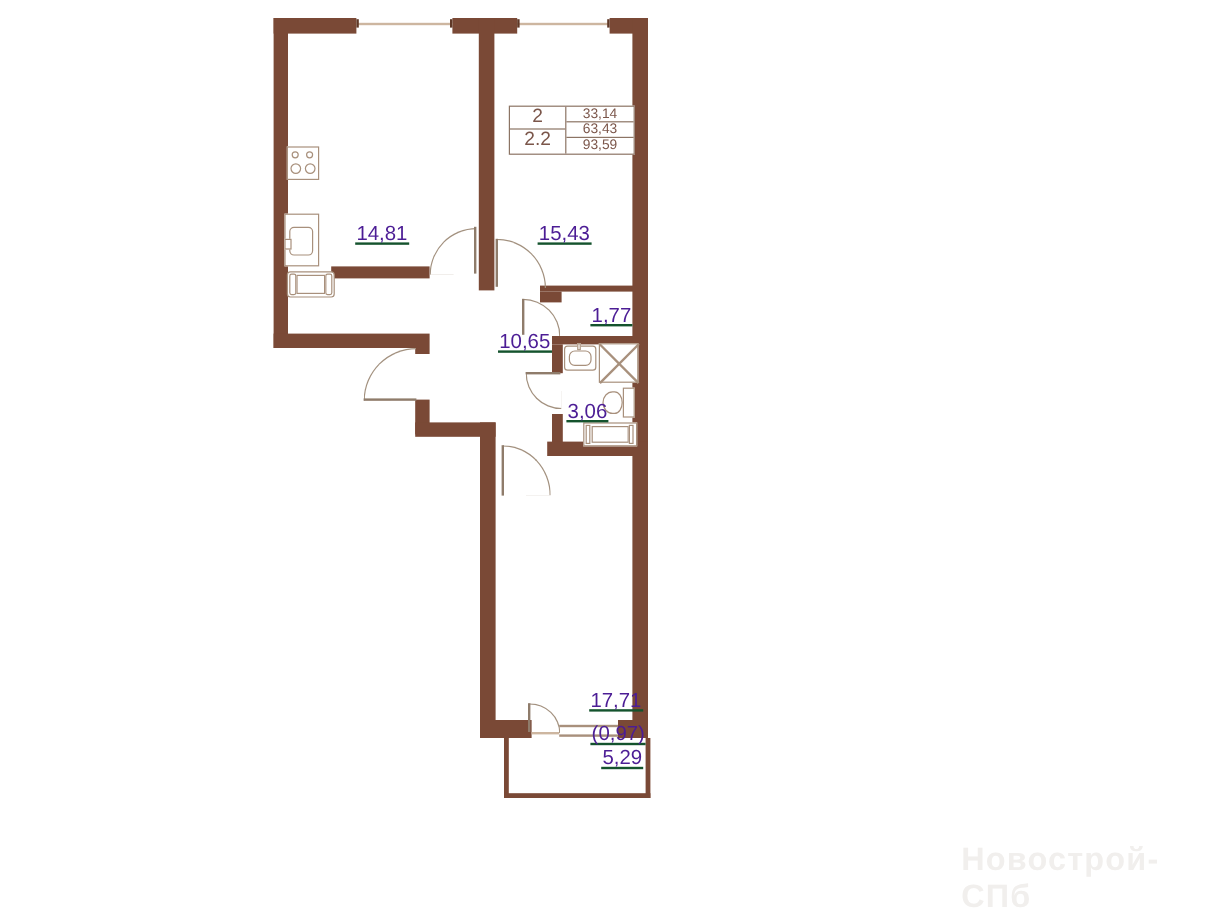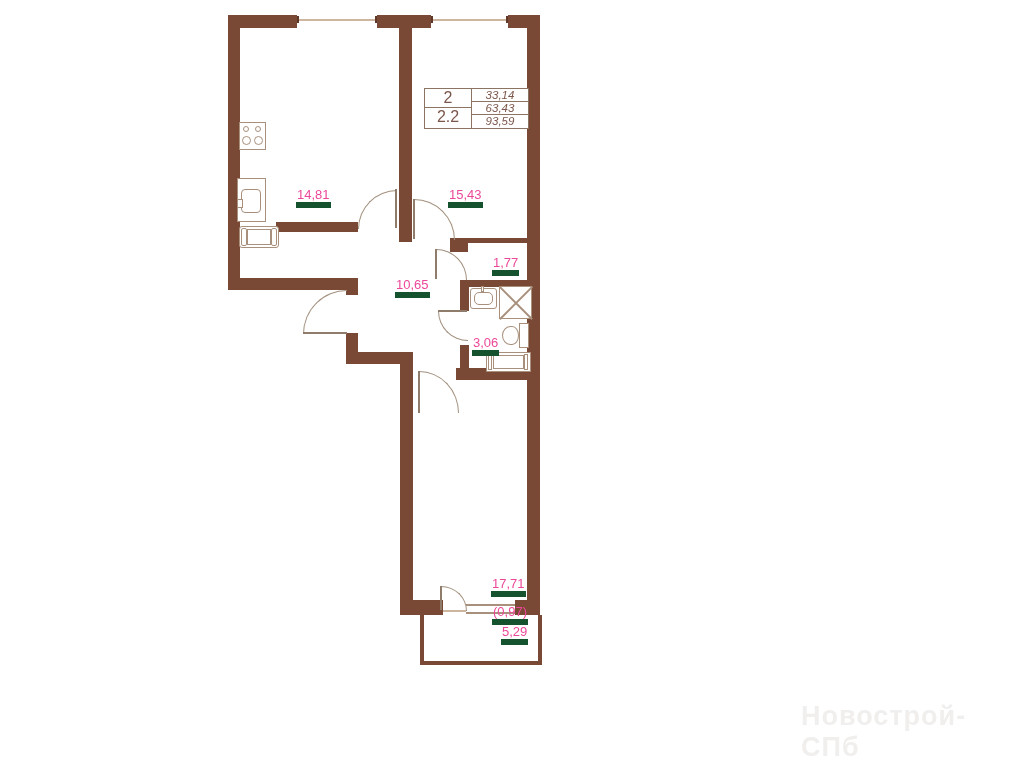--- a/index.html
+++ b/index.html
@@ -10,32 +10,32 @@
   .sill{position:absolute;background:#cdb6a0;}
   .tick{position:absolute;background:#5f3827;}
   .arc{position:absolute;border:0 solid #a2907e;background:transparent;}
   .arc-tl{border-top-width:1.5px;border-left-width:1.5px;border-top-left-radius:100% 100%;}
   .arc-tr{border-top-width:1.5px;border-right-width:1.5px;border-top-right-radius:100% 100%;}
   .arc-bl{border-bottom-width:1.5px;border-left-width:1.5px;border-bottom-left-radius:100% 100%;}
   .leaf{position:absolute;background:#8f7c6b;}
   .fx{position:absolute;border:1.5px solid #a8907c;background:#fff;box-sizing:border-box;}
   .circ{position:absolute;border:1.5px solid #a8907c;border-radius:50%;box-sizing:border-box;background:#fff;}
   .diag{position:absolute;height:1.5px;background:#a8907c;}
-  .rlabel{position:absolute;font-size:13px;line-height:13px;color:#ec4899;
-          border-bottom:6px solid #14532d;padding:0 1px 1px 1px;white-space:nowrap;}
+  .rlabel{position:absolute;font-size:17px;line-height:13px;color:#4c1d95;
+          border-bottom:2px solid #14532d;padding:0 1px 1px 1px;white-space:nowrap;}
   .balcwin{position:absolute;border-top:2px solid #a8907c;border-bottom:2px solid #a8907c;
            background:#fff;box-sizing:border-box;}
   .info{position:absolute;left:424px;top:88px;display:flex;border:1.5px solid #8c7464;background:#fff;}
   .info .c1{width:46px;display:flex;flex-direction:column;border-right:1.5px solid #8c7464;}
   .info .c1 div{height:18px;display:flex;align-items:center;justify-content:center;
                 font-size:16px;color:#7b564a;}
   .info .c1 div:first-child{border-bottom:1.5px solid #8c7464;}
   .info .c2{width:56px;display:flex;flex-direction:column;}
   .info .c2 div{height:12.2px;display:flex;align-items:center;justify-content:center;
-                font-size:11.5px;color:#7b564a;font-style:italic;}
+                font-size:11.5px;color:#7b564a;}
   .info .c2 div:not(:last-child){border-bottom:1.5px solid #8c7464;}
   .wm{position:absolute;left:801px;top:701px;font-size:27px;font-weight:bold;
       letter-spacing:1px;color:#f1efed;}
 </style>
 </head>
 <body>
 
 <div class="stage">
 
   <div class="wall" style="left:228px;top:15px;width:69px;height:13px"></div>
@@ -124,21 +124,21 @@
   <div class="fx" style="left:502px;top:326px;width:17px;height:19px;border-radius:50% 40% 40% 50% / 50% 50% 50% 50%"></div>
 
   <div class="fx" style="left:486px;top:352px;width:45px;height:20px"></div>
   <div class="fx" style="left:493px;top:355px;width:31px;height:14px"></div>
   <div class="fx" style="left:488px;top:354px;width:4px;height:16px"></div>
   <div class="fx" style="left:524px;top:354px;width:4px;height:16px"></div>
 
   <div class="rlabel" style="left:296px;top:188px">14,81</div>
   <div class="rlabel" style="left:448px;top:188px">15,43</div>
   <div class="rlabel" style="left:492px;top:256px">1,77</div>
-  <div class="rlabel" style="left:395px;top:278px">10,65</div>
+  <div class="rlabel" style="left:415px;top:278px">10,65</div>
   <div class="rlabel" style="left:472px;top:336px">3,06</div>
   <div class="rlabel" style="left:491px;top:577px">17,71</div>
   <div class="rlabel" style="left:501px;top:625px">5,29</div>
   <div class="rlabel" style="left:492px;top:605px">(0,97)</div>
 
   <div class="info">
     <div class="c1">
       <div>2</div>
       <div>2.2</div>
     </div>

